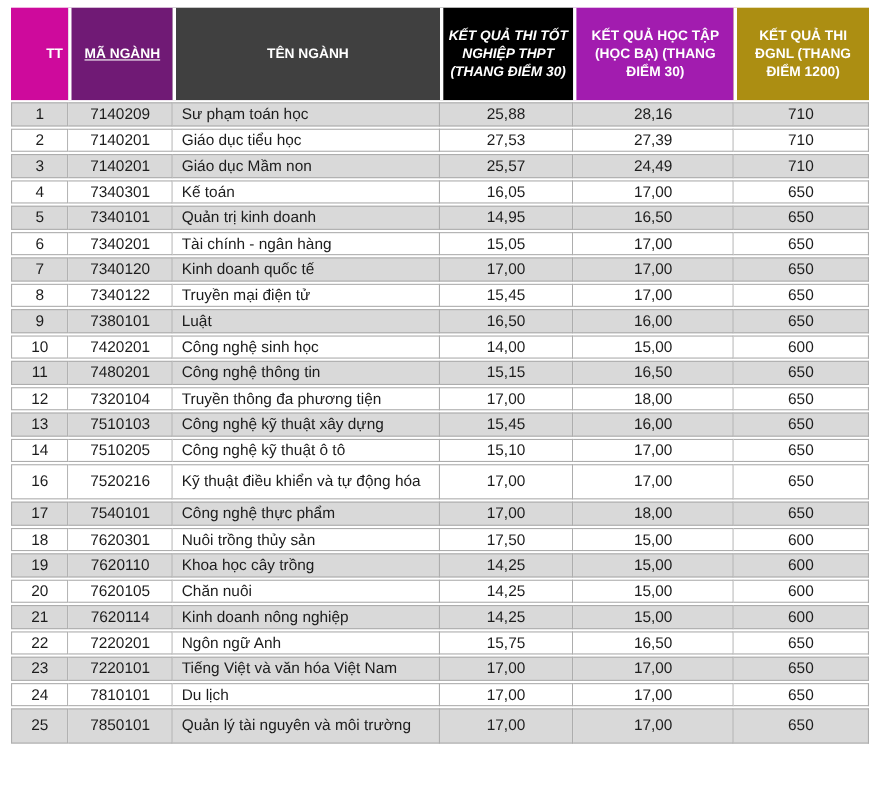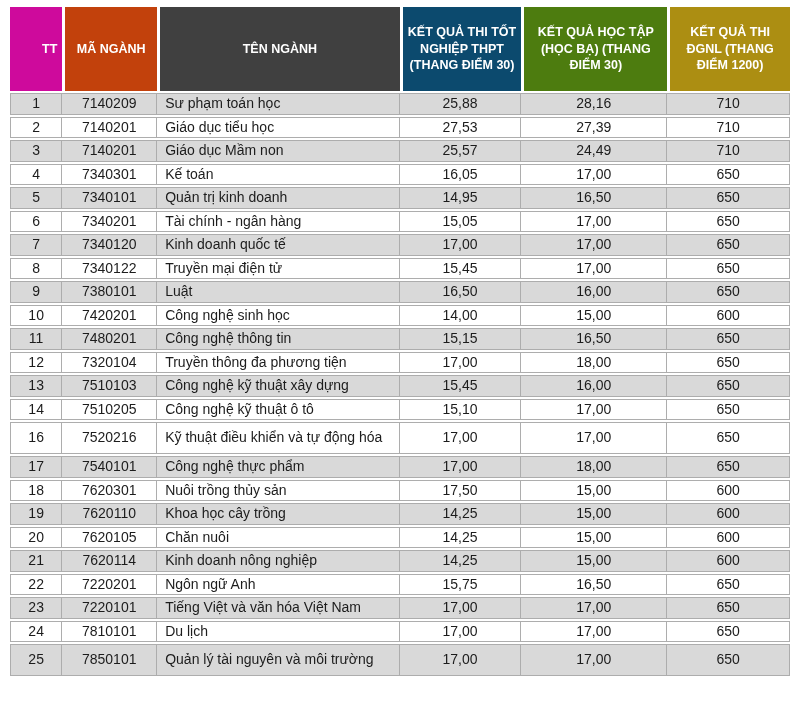--- a/index.html
+++ b/index.html
@@ -69,24 +69,24 @@
         <col style="width: 42px;">
         <col style="width: 95px;">
         <col style="width: 243px;">
         <col style="width: 122px;">
         <col style="width: 146px;">
         <col style="width: 123px;">
       </colgroup>
     <thead>
       <tr>
           <th style="background: rgb(206, 10, 156);">TT</th>
-          <th style="background: #c2410c;">MÃ NGÀNH</th>
+          <th style="background: #701a75; text-decoration: underline;">MÃ NGÀNH</th>
           <th style="background: #404040;">TÊN NGÀNH</th>
-          <th style="background: #0c4a6e;">KẾT QUẢ THI TỐT NGHIỆP THPT (THANG ĐIỂM 30)</th>
-          <th style="background: #4d7c0f;">KẾT QUẢ HỌC TẬP (HỌC BẠ) (THANG ĐIỂM 30)</th>
+          <th style="background: #000000; font-style: italic;">KẾT QUẢ THI TỐT NGHIỆP THPT (THANG ĐIỂM 30)</th>
+          <th style="background: #a21caf;">KẾT QUẢ HỌC TẬP (HỌC BẠ) (THANG ĐIỂM 30)</th>
           <th style="background: rgb(172, 142, 18);">KẾT QUẢ THI ĐGNL (THANG ĐIỂM 1200)</th>
         </tr>
     </thead>
     <tbody>
         <tr class="odd">
           <td class="col-tt">1</td>
           <td class="col-code">7140209</td>
           <td class="col-name">Sư phạm toán học</td>
           <td class="col-thpt">25,88</td>
           <td class="col-hocba">28,16</td>

